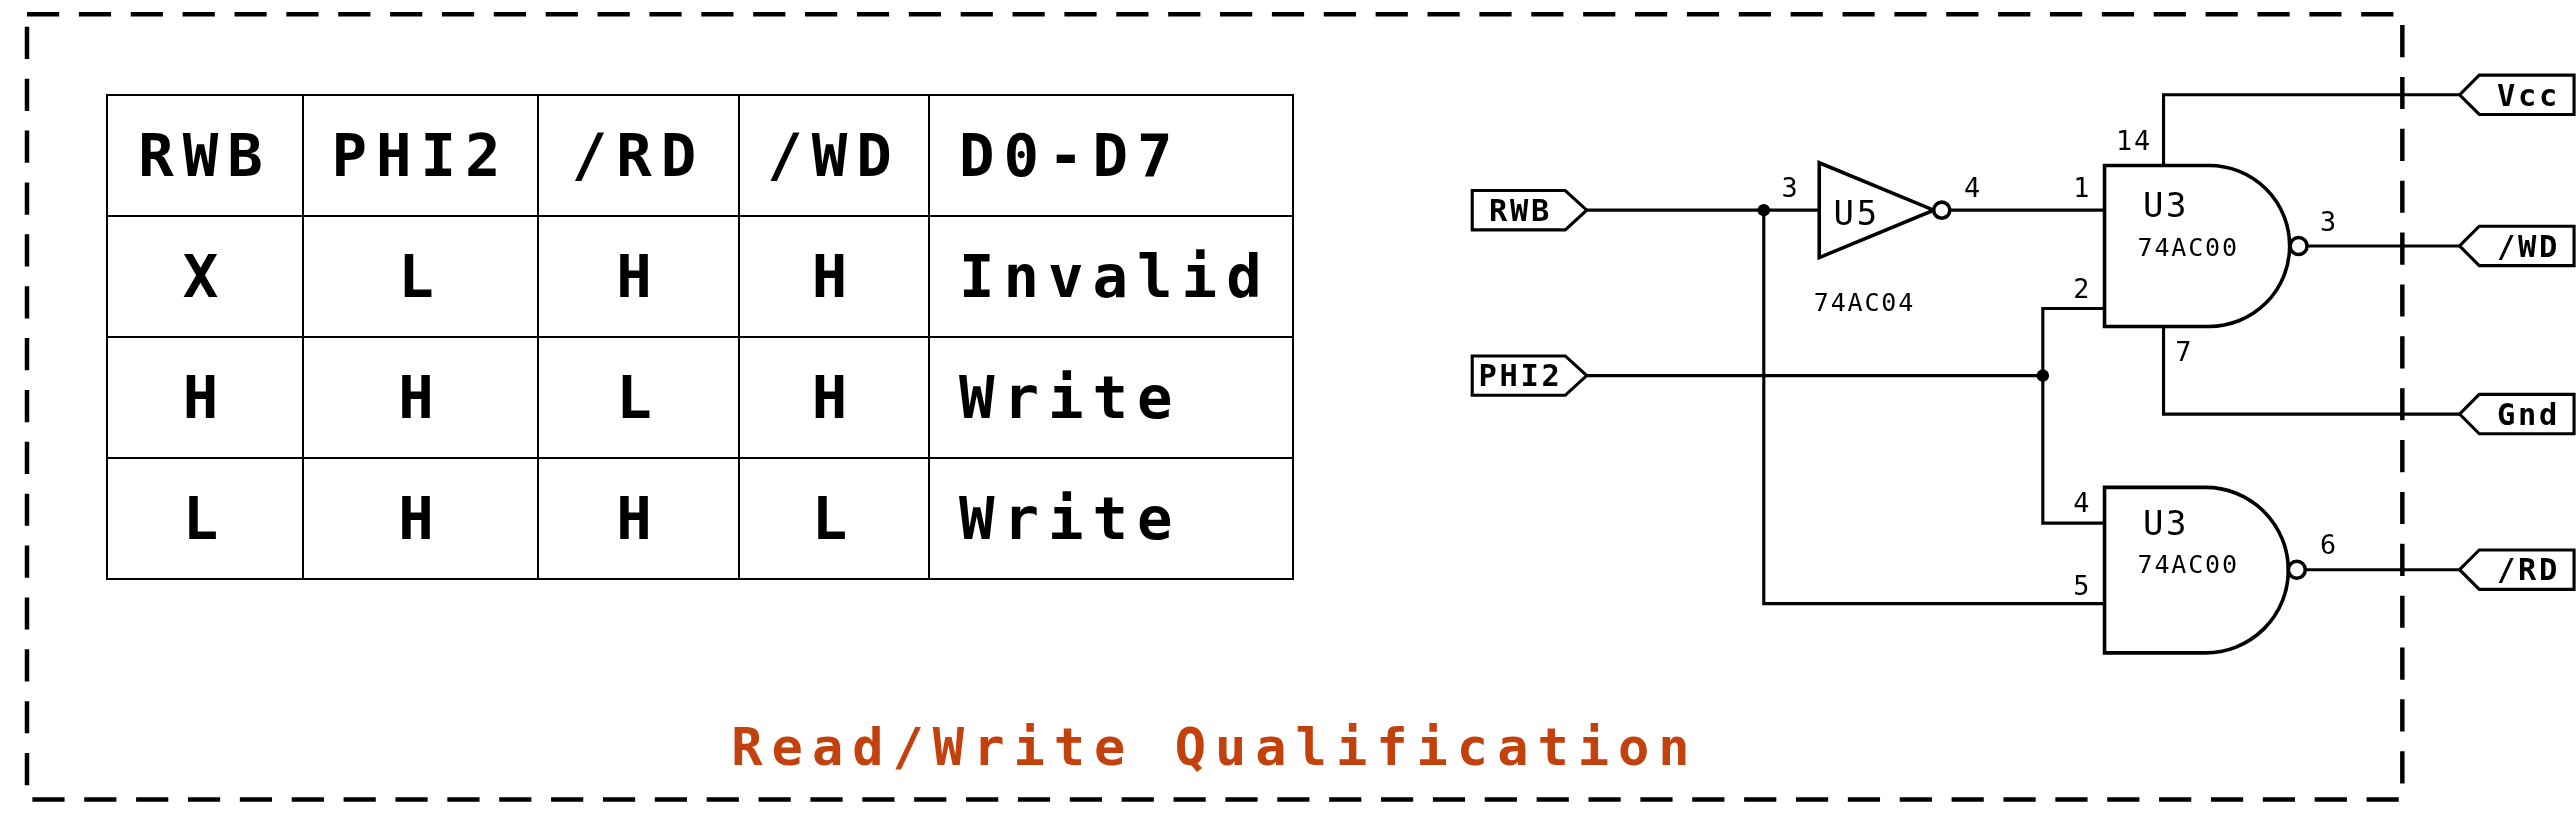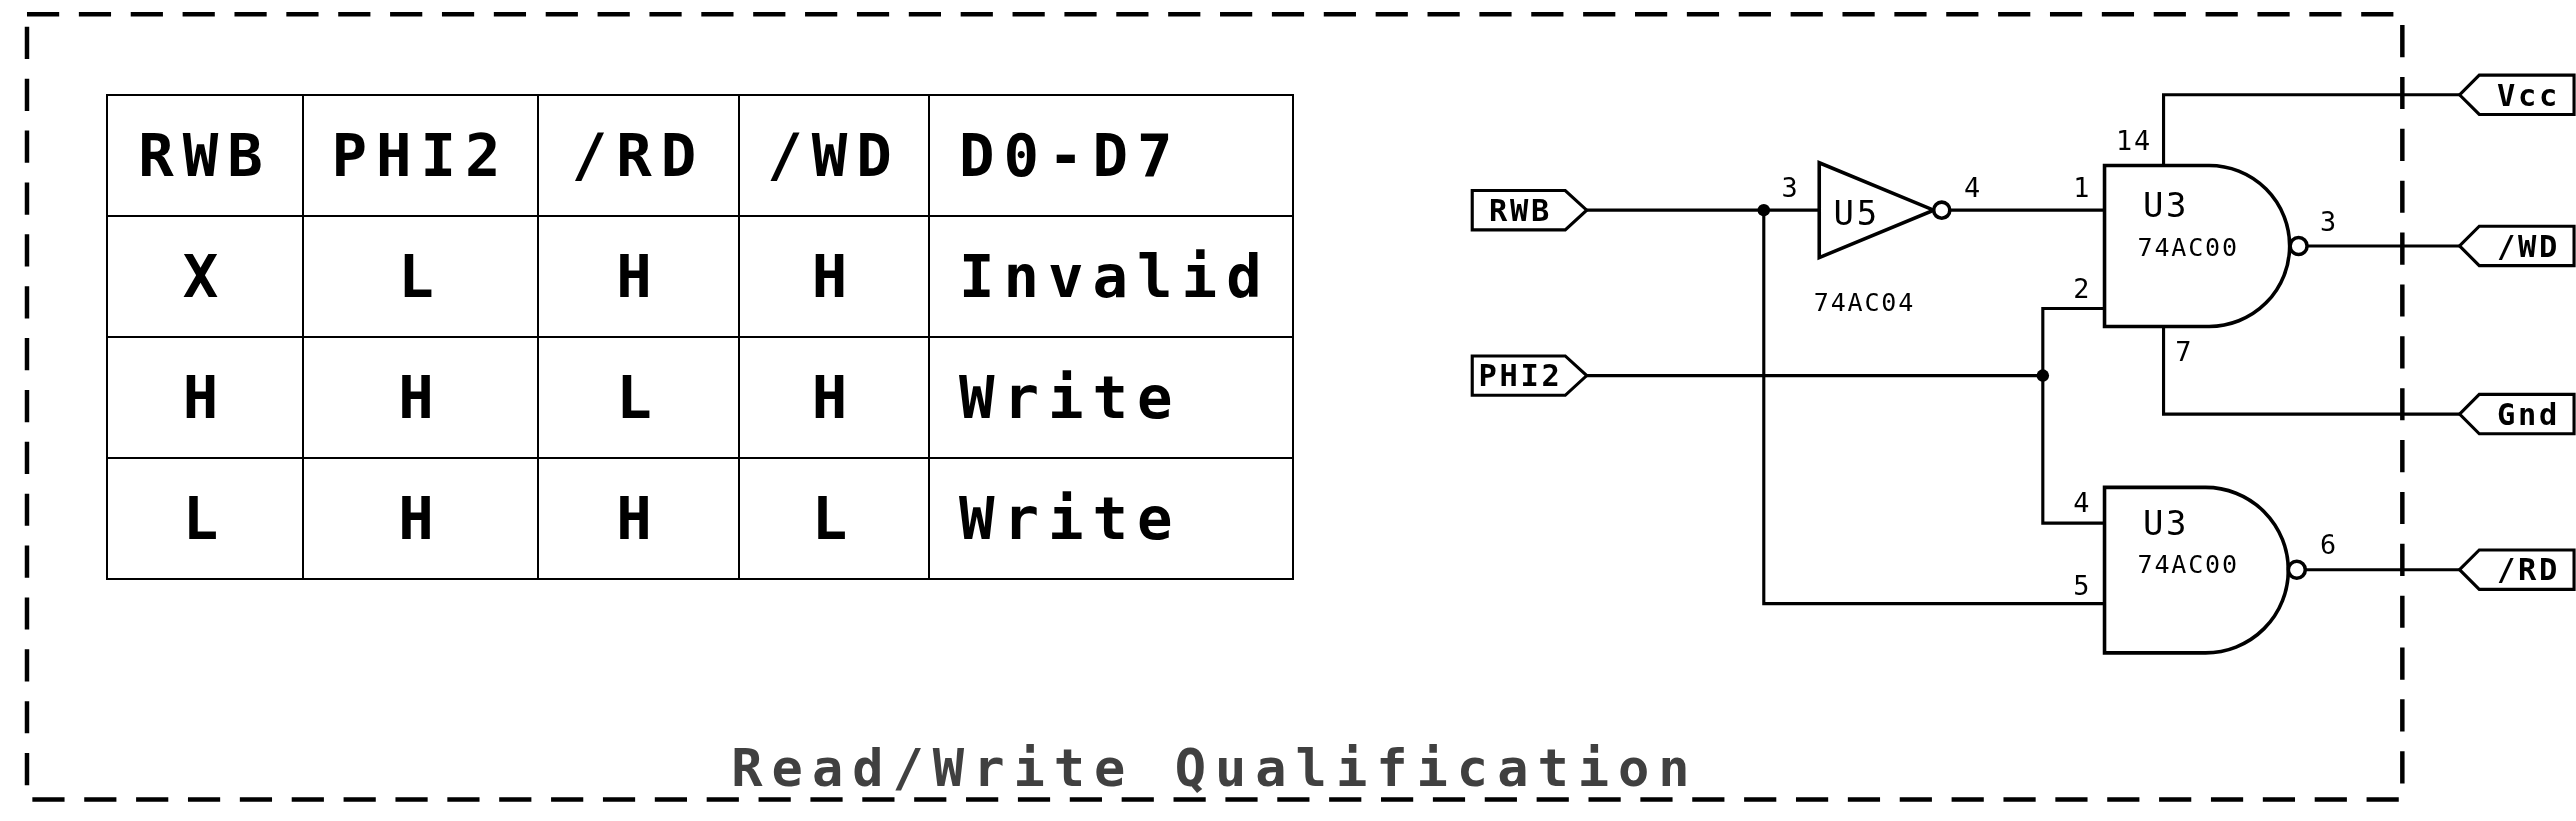--- a/index.html
+++ b/index.html
@@ -71,27 +71,27 @@
     color: #000000;
     white-space: nowrap;
   }
   table.truth-table td.left-col {
     text-align: left;
     padding-left: 29px;
   }
   .sheet-title {
     position: absolute;
     left: 27px;
-    top: 738px;
+    top: 717px;
     width: 2376px;
     text-align: center;
     font-size: 52px;
     font-weight: bold;
     letter-spacing: 9px;
-    color: #404040;
+    color: #c2410c;
     white-space: nowrap;
   }
 </style>
 </head>
 <body>
 
 <div class="stage">
 
   <svg class="schematic" width="2576" height="821" viewBox="0 0 2880 918">
 

